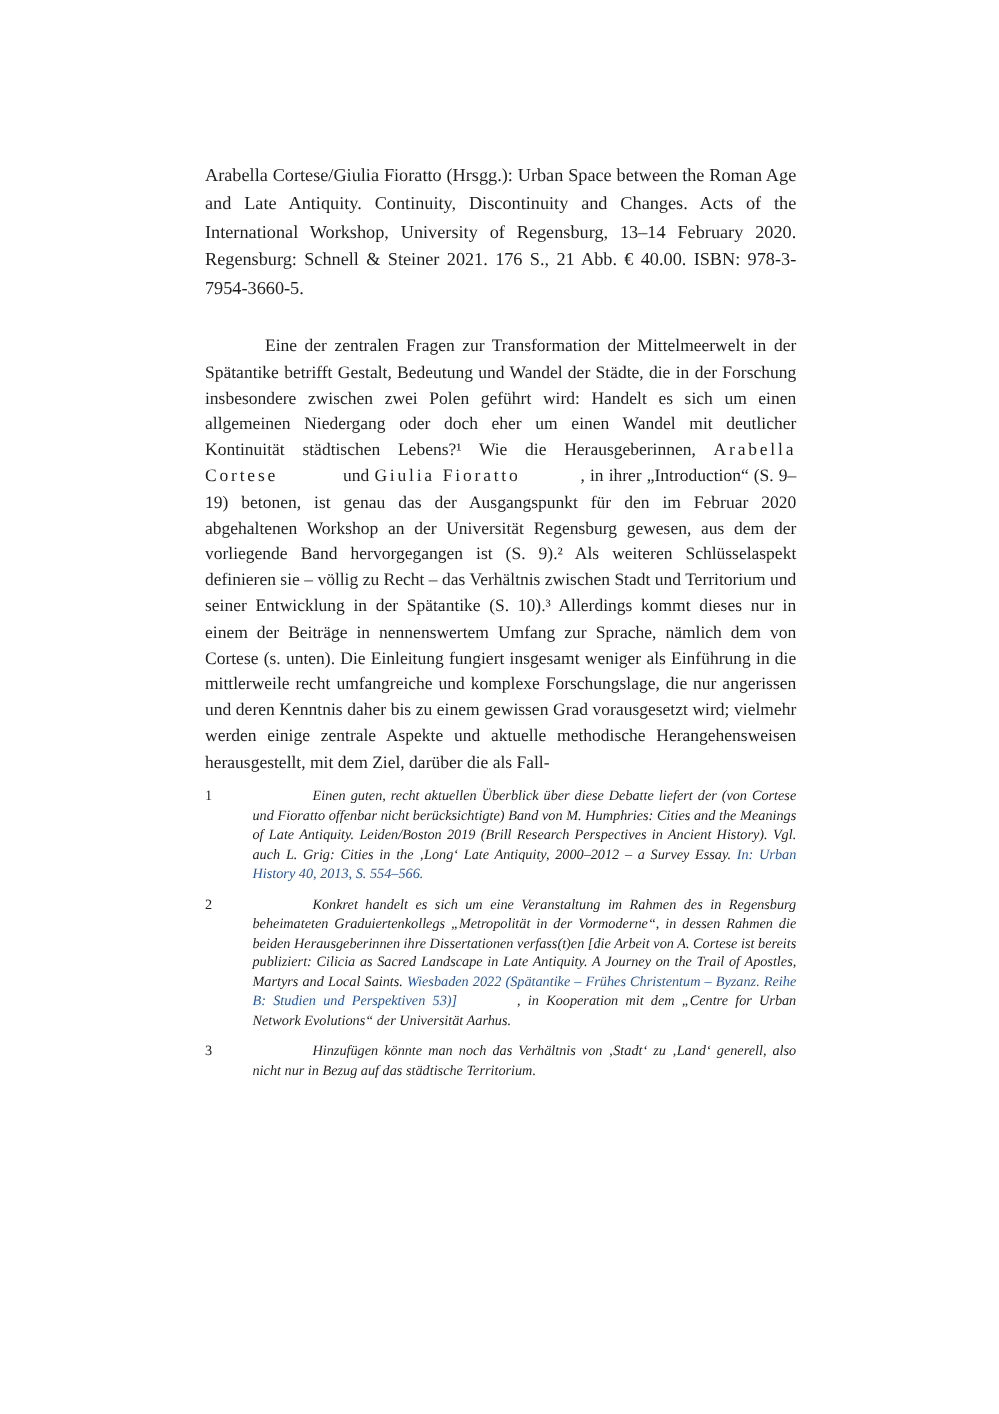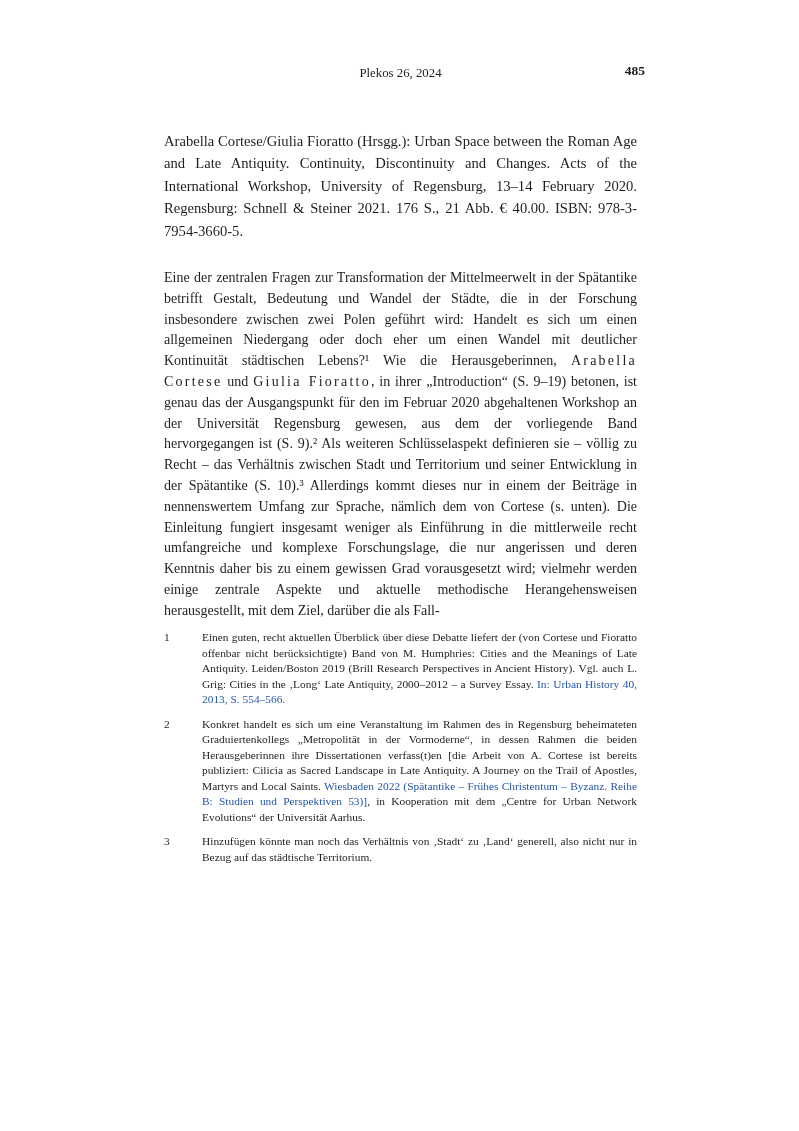--- a/index.html
+++ b/index.html
@@ -88,34 +88,31 @@
     color: var(--text);
   }
   .fn-text {
     flex: 1 1 auto;
     font-size: 11.4px;
     line-height: 15.5px;
     text-align: justify;
     hyphens: auto;
     -webkit-hyphens: auto;
     color: var(--text);
+    font-style: italic;
   }
   .seg-spaced { letter-spacing: 0.16em; }
   .seg-link { color: var(--link); }
-  .seg-normal { color: inherit; }
+  .seg-normal { color: inherit; margin-left: 48px; }
 </style>
 </head>
 <body>
 
 <div class="page">
 
-  <header class="page-header">
-    <span class="journal">Plekos 26, 2024</span>
-    <span class="pagenum">485</span>
-  </header>
 
   <section class="heading">Arabella Cortese/Giulia Fioratto (Hrsgg.): Urban Space between the Roman Age and Late Antiquity. Continuity, Discontinuity and Changes. Acts of the International Workshop, University of Regensburg, 13–14 February 2020. Regensburg: Schnell &amp; Steiner 2021. 176 S., 21 Abb. € 40.00. ISBN: 978-3-7954-3660-5.</section>
 
   <section class="body-par"><span class="seg-normal">Eine der zentralen Fragen zur Transformation der Mittelmeerwelt in der Spätantike betrifft Gestalt, Bedeutung und Wandel der Städte, die in der Forschung insbesondere zwischen zwei Polen geführt wird: Handelt es sich um einen allgemeinen Niedergang oder doch eher um einen Wandel mit deutlicher Kontinuität städtischen Lebens?¹ Wie die Herausgeberinnen, </span><span class="seg-spaced">Arabella Cortese</span><span class="seg-normal"> und </span><span class="seg-spaced">Giulia Fioratto</span><span class="seg-normal">, in ihrer „Introduction“ (S. 9–19) betonen, ist genau das der Ausgangspunkt für den im Februar 2020 abgehaltenen Workshop an der Universität Regensburg gewesen, aus dem der vorliegende Band hervorgegangen ist (S. 9).² Als weiteren Schlüsselaspekt definieren sie – völlig zu Recht – das Verhältnis zwischen Stadt und Territorium und seiner Entwicklung in der Spätantike (S. 10).³ Allerdings kommt dieses nur in einem der Beiträge in nennenswertem Umfang zur Sprache, nämlich dem von Cortese (s. unten). Die Einleitung fungiert insgesamt weniger als Einführung in die mittlerweile recht umfangreiche und komplexe Forschungslage, die nur angerissen und deren Kenntnis daher bis zu einem gewissen Grad vorausgesetzt wird; vielmehr werden einige zentrale Aspekte und aktuelle methodische Herangehensweisen herausgestellt, mit dem Ziel, darüber die als Fall-</span></section>
 
   <section class="footnotes">
     <div class="footnote">
       <span class="fn-num">1</span>
       <div class="fn-text"><span class="seg-normal">Einen guten, recht aktuellen Überblick über diese Debatte liefert der (von Cortese und Fioratto offenbar nicht berücksichtigte) Band von M. Humphries: Cities and the Meanings of Late Antiquity. Leiden/Boston 2019 (Brill Research Perspectives in Ancient History). Vgl. auch L. Grig: Cities in the ‚Long‘ Late Antiquity, 2000–2012 – a Survey Essay. </span><span class="seg-link">In: Urban History 40, 2013, S. 554–566.</span></div>
     </div>

